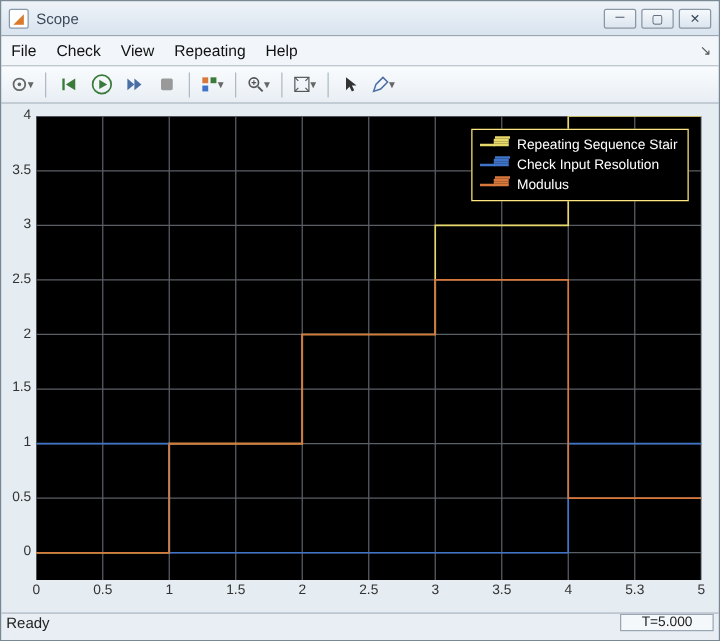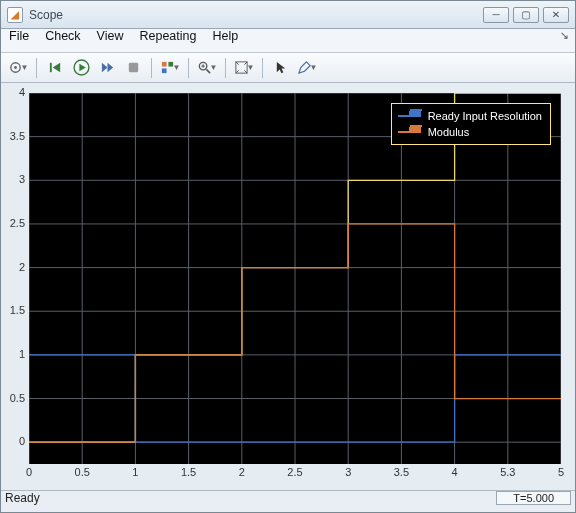--- a/index.html
+++ b/index.html
@@ -2,21 +2,21 @@
 <html><head>
 <meta charset="utf-8">
 <style>
   * { box-sizing: border-box; margin: 0; padding: 0; font-family: "Segoe UI", Tahoma, sans-serif; }
   body { width: 576px; height: 513px; background: #c8d0d8; overflow: hidden; border: 1px solid #7a8894; }
   .titlebar { height: 28px; background: linear-gradient(#eef3f8, #d9e4ef); display: flex; align-items: center; padding: 0 6px; border-bottom: 1px solid #9aa6b2; }
   .titlebar .appicon { width: 16px; height: 16px; background: #fff; border: 1px solid #8899aa; border-radius: 2px; display: flex; align-items: center; justify-content: center; font-size: 10px; color: #d97b2a; font-weight: bold; margin-right: 6px; }
   .titlebar .title { font-size: 12px; color: #3b4a5a; flex: 1; }
   .winbtns { display: flex; gap: 4px; }
   .winbtn { width: 26px; height: 16px; border: 1px solid #8a96a3; background: linear-gradient(#f5f9fc,#dbe5ee); border-radius: 2px; display: flex; align-items: center; justify-content: center; font-size: 10px; color: #3b4a5a; }
-  .menubar { height: 24px; background: #f2f6fa; display: flex; padding: 0 8px; gap: 16px; font-size: 12.5px; color: #111; border-bottom: 1px solid #c0c8d0; position: relative; }
+  .menubar { height: 24px; background: #f2f6fa; display: flex; align-items: center; padding: 0 8px; gap: 16px; font-size: 12.5px; color: #111; border-bottom: 1px solid #c0c8d0; position: relative; }
   .menubar .expand { position: absolute; right: 6px; font-size: 11px; color: #555; }
   .toolbar { height: 30px; background: linear-gradient(#fafcfe, #e8eef4); display: flex; align-items: center; padding: 0 6px; gap: 4px; border-bottom: 1px solid #b0bac4; }
   .tbtn { min-width: 22px; height: 22px; display: flex; align-items: center; justify-content: center; border-radius: 3px; }
   .tbtn svg { display: block; }
   .sep { width: 1px; height: 20px; background: #b0bac4; margin: 0 3px; }
   .drop { font-size: 8px; color: #666; margin-left: -2px; }
   .plotwrap { background: #e5ecf2; padding: 4px 10px 4px 6px; height: 407px; }
   .plotarea { width: 100%; height: 100%; position: relative; }
   .axes { position: absolute; left: 22px; top: 6px; right: 4px; bottom: 22px; background: #000; }
   .grid line { stroke: #5a5f66; stroke-width: 1; }
@@ -156,22 +156,26 @@
             <line x1="0" x2="532" y1="87.29411764705884" y2="87.29411764705884"></line>
             <line x1="0" x2="532" y1="43.64705882352945" y2="43.64705882352945"></line>
             <line x1="0" x2="532" y1="0" y2="0"></line>
           </g>
           <path d="M 0 349.1764705882353 L 106.4 349.1764705882353 L 106.4 261.88235294117646 L 212.8 261.88235294117646 L 212.8 174.58823529411765 L 319.2 174.58823529411765 L 319.2 87.29411764705884 L 425.6 87.29411764705884 L 425.6 0 L 532 0" fill="none" stroke="#e8d86a" stroke-width="1.3"></path>
           <path d="M 0 261.88235294117646 L 106.4 261.88235294117646 L 106.4 349.1764705882353 L 425.6 349.1764705882353 L 425.6 261.88235294117646 L 532 261.88235294117646" fill="none" stroke="#3f74c9" stroke-width="1.3"></path>
           <path d="M 0 349.1764705882353 L 106.4 349.1764705882353 L 106.4 261.88235294117646 L 212.8 261.88235294117646 L 212.8 174.58823529411765 L 319.2 174.58823529411765 L 319.2 130.94117647058823 L 425.6 130.94117647058823 L 425.6 305.52941176470586 L 532 305.52941176470586" fill="none" stroke="#d9783c" stroke-width="1.3"></path>
         </svg>
       <div class="legend">
         <div class="legend-row">
+          <span class="legend-swatch step" style="color:#e8d86a"></span>
+          <span>Repeating Sequence Stair</span>
+        </div>
+        <div class="legend-row">
           <span class="legend-swatch step" style="color:#3f74c9"></span>
-          <span>Ready Input  Resolution</span>
+          <span>Check Input  Resolution</span>
         </div>
         <div class="legend-row">
           <span class="legend-swatch step" style="color:#d9783c"></span>
           <span>Modulus</span>
         </div>
       </div>
     </div>
     <div id="ticks">
         <div class="tick ytick" style="top: 348.176px; left: -4px;">0</div>
         <div class="tick ytick" style="top: 304.529px; left: -4px;">0.5</div>

